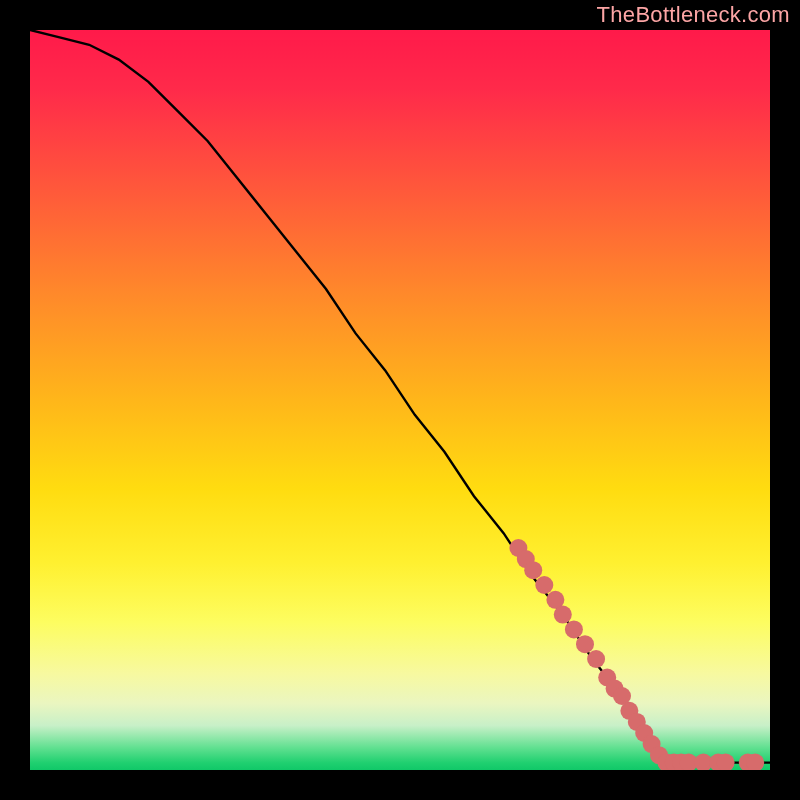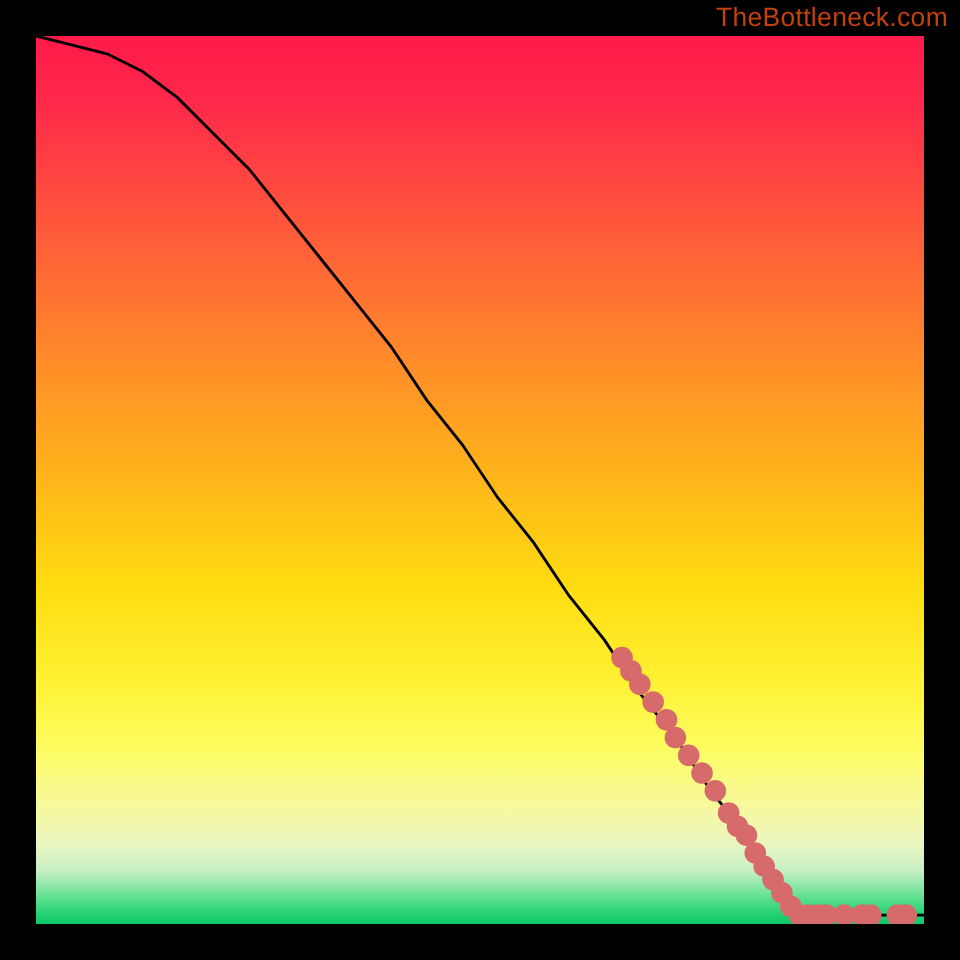--- a/index.html
+++ b/index.html
@@ -14,21 +14,21 @@
   .frame {
     position: relative;
     width: 800px;
     height: 800px;
     background: #000;
   }
   .watermark {
     position: absolute;
     top: 2px;
     right: 10px;
-    color: #c2410c;
+    color: #fca5a5;
     font-size: 22px;
     font-weight: 500;
     letter-spacing: 0.3px;
     z-index: 5;
   }
   .plot-area {
     position: absolute;
     left: 30px;
     top: 30px;
     width: 740px;

